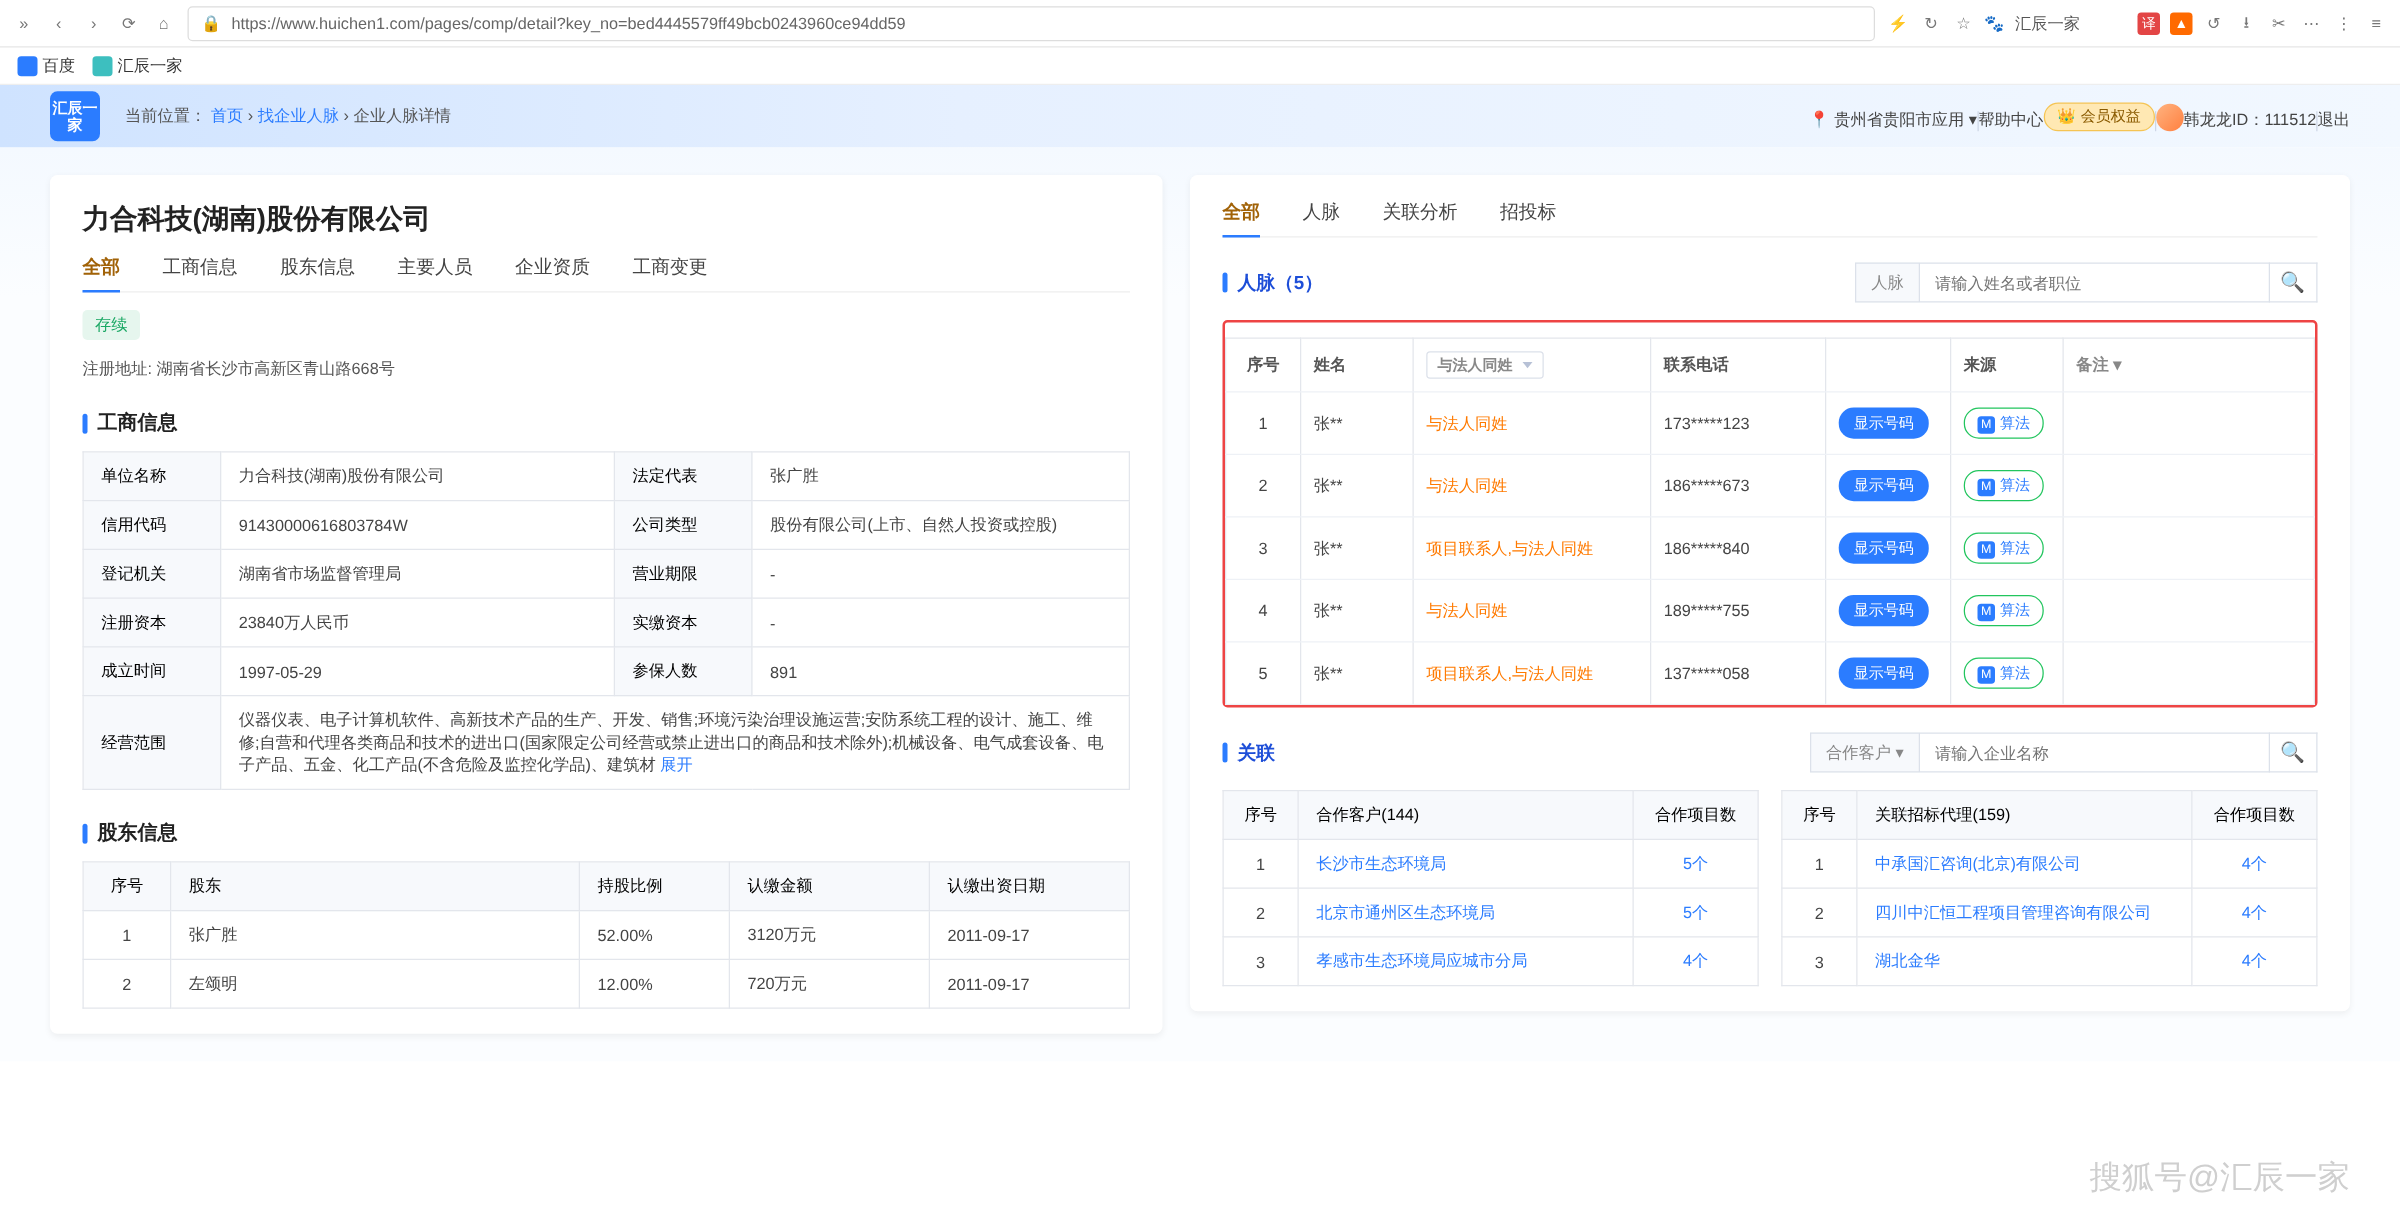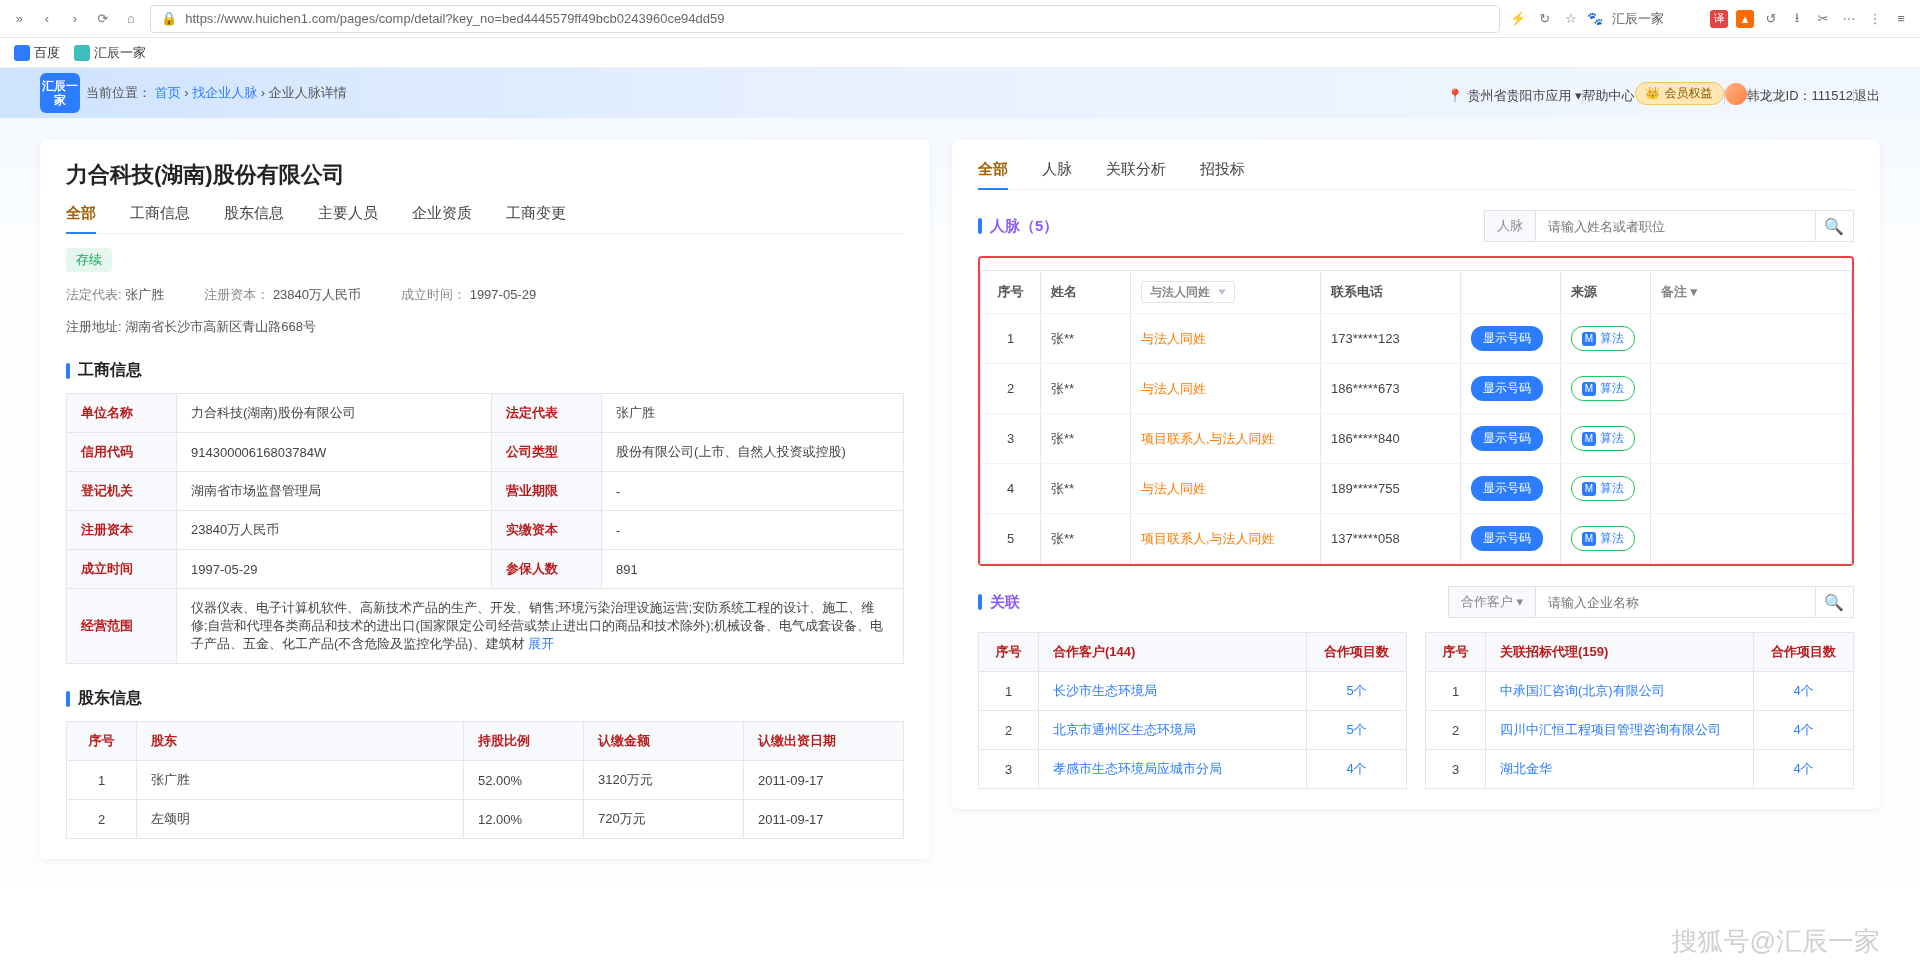--- a/index.html
+++ b/index.html
@@ -12,21 +12,21 @@
   .chrome .ext { display:flex; align-items:center; gap:8px; }
   .chrome .ext-ico { width:18px;height:18px;border-radius:3px;display:flex;align-items:center;justify-content:center;font-size:11px;color:#fff; }
   .chrome .ext-r{background:#e34545}.chrome .ext-o{background:#ff6a00}
   .bookmarks{height:30px;display:flex;align-items:center;gap:14px;padding:0 14px;font-size:13px;color:#333;border-bottom:1px solid #eee;}
   .bookmarks .bk-ico{width:16px;height:16px;border-radius:3px;display:inline-block;margin-right:4px;vertical-align:middle}
   .bk-blue{background:#2b7cff}.bk-teal{background:#3dbfbf}
 
   
   .banner{height:50px;display:flex;align-items:center;padding:0 40px;background:linear-gradient(90deg,#cfe3ff 0%,#e6f0ff 40%,#f2f8ff 100%);}
   .logo{width:40px;height:40px;border-radius:6px;background:#2b7cff;color:#fff;display:flex;align-items:center;justify-content:center;font-size:12px;font-weight:600;text-align:center;line-height:14px;}
-  .crumbs{margin-left:6px;font-size:13px;color:#555}
+  .crumbs{margin-left:20px;font-size:13px;color:#555}
   .crumbs .step{color:#2b7cff;cursor:pointer}
   .banner-right{margin-left:auto;display:flex;align-items:flex-end;font-size:13px;color:#444}
   .vr{width:1px;height:16px;background:#cdd6e6}
   .member-badge{background:#ffe8b3;border:1px solid #f5c453;color:#8a5a00;padding:2px 10px;border-radius:12px;font-size:12px;display:flex;align-items:center;gap:4px}
   .avatar{width:22px;height:22px;border-radius:50%;background:linear-gradient(135deg,#ffb380,#ff8040);}
 
   
   .wrap{display:flex;gap:22px;padding:22px 40px;align-items:flex-start;background:linear-gradient(180deg,#f4f9ff 0%,#fbfdff 120px)}
   .card{background:#fff;border-radius:6px;box-shadow:0 2px 6px rgba(0,0,0,.06);}
   .left{flex:0 0 890px}.right{flex:1}
@@ -42,26 +42,26 @@
   .kv-row{margin-top:14px;display:flex;gap:40px;font-size:13px;color:#555}
   .kv-row .lab{color:#888}
   .kv-line{margin-top:14px;font-size:13px;color:#555}
   .link{color:#2b7cff;cursor:pointer}
 
   .section-title{margin-top:24px;font-size:16px;font-weight:700;color:#222;display:flex;align-items:center;gap:8px}
   .section-title::before{content:"";width:4px;height:16px;background:#2b7cff;border-radius:2px}
 
   table{width:100%;border-collapse:collapse;margin-top:12px;font-size:13px;color:#444}
   th,td{border:1px solid #e3e6ec;padding:10px 14px;text-align:left;vertical-align:middle}
-  th{background:#f7f9fc;color:#b91c1c;font-weight:700}
+  th{background:#f7f9fc;color:#000000;font-weight:400}
 
   
   .r-tabs{display:flex;gap:34px;border-bottom:1px solid #eee;padding-bottom:10px;font-size:15px}
   .r-section-head{display:flex;align-items:center;margin-top:20px}
-  .r-section-head .title{font-size:15px;font-weight:700;color:#8b5cf6;display:flex;align-items:center;gap:8px}
+  .r-section-head .title{font-size:15px;font-weight:700;color:#1d4ed8;display:flex;align-items:center;gap:8px}
   .r-section-head .title::before{content:"";width:4px;height:16px;background:#2b7cff;border-radius:2px}
   .r-section-head .controls{margin-left:auto;display:flex;align-items:stretch}
   .sel{border:1px solid #dce1ea;background:#f7f9fc;color:#888;font-size:13px;padding:6px 12px;cursor:pointer}
   .inp{border:1px solid #dce1ea;border-left:none;font-size:13px;padding:6px 12px;width:280px;outline:none}
   .search-btn{border:1px solid #dce1ea;border-left:none;background:#fff;width:38px;display:flex;align-items:center;justify-content:center;cursor:pointer;color:#888}
 
   .red-box{border:2px solid #e44;border-radius:4px;margin-top:14px}
   .rtable{width:100%;border-collapse:collapse;font-size:13px}
   .rtable th,.rtable td{border-bottom:1px solid #eef1f6;padding:12px 10px;text-align:left}
   .rtable th{color:#555;font-weight:600;background:#fff}
@@ -145,25 +145,20 @@
     <h1>力合科技(湖南)股份有限公司</h1>
     <div class="tabs">
       <div class="tab active">全部</div>
       <div class="tab">工商信息</div>
       <div class="tab">股东信息</div>
       <div class="tab">主要人员</div>
       <div class="tab">企业资质</div>
       <div class="tab">工商变更</div>
     </div>
     <span class="status-pill">存续</span>
-    <div class="kv-row">
-      <div><span class="lab">法定代表:</span> <span>张广胜</span></div>
-      <div><span class="lab">注册资本：</span> <span>23840万人民币</span></div>
-      <div><span class="lab">成立时间：</span> <span>1997-05-29</span></div>
-    </div>
     <div class="kv-line"><span class="lab">注册地址:</span> <span>湖南省长沙市高新区青山路668号</span></div>
 
     <div class="section-title">工商信息</div>
     <table>
       <tbody id="biz-body">
             <tr>
               <th style="width:110px">单位名称</th>
               <td>力合科技(湖南)股份有限公司</td>
               <th style="width:110px">法定代表</th>
               <td>张广胜</td>

